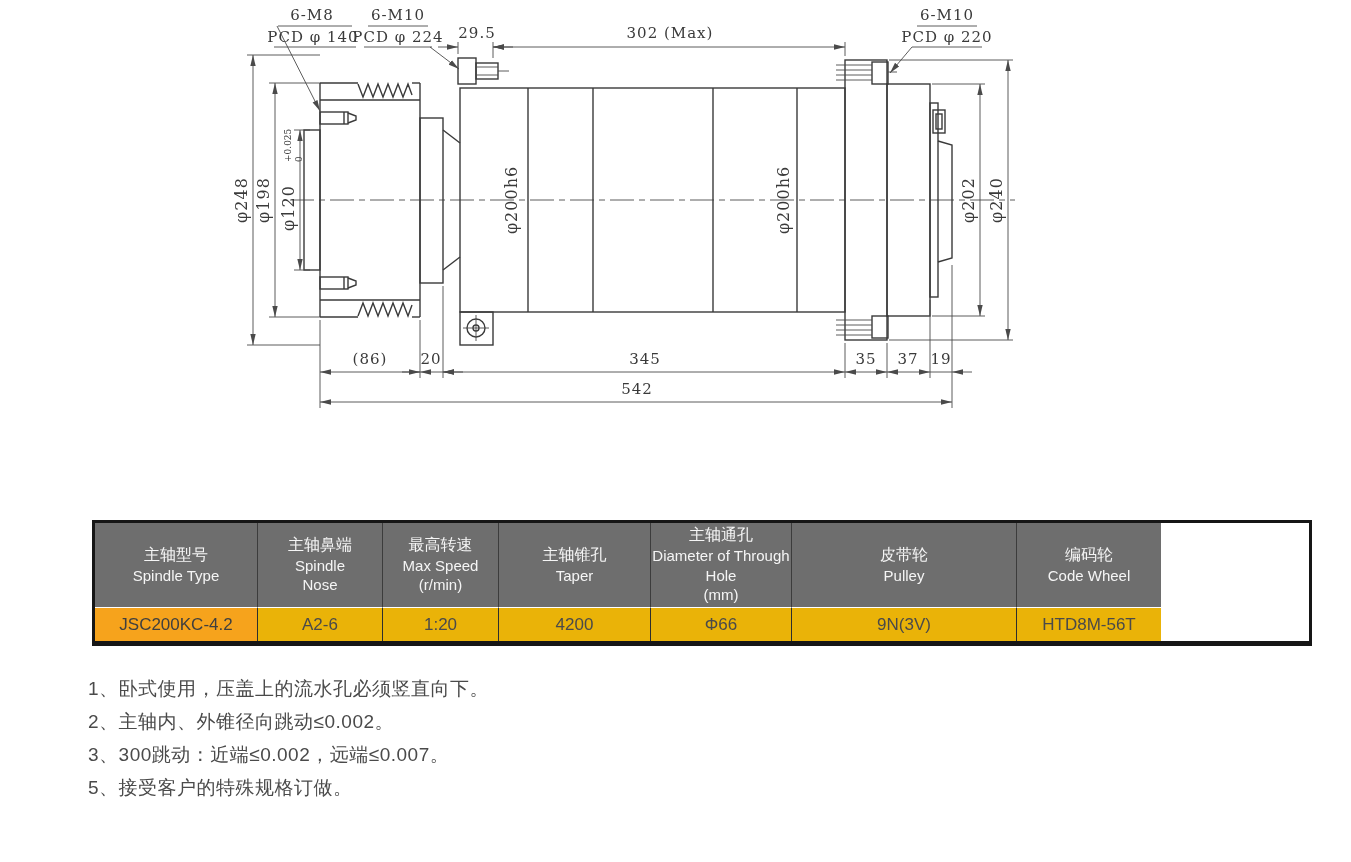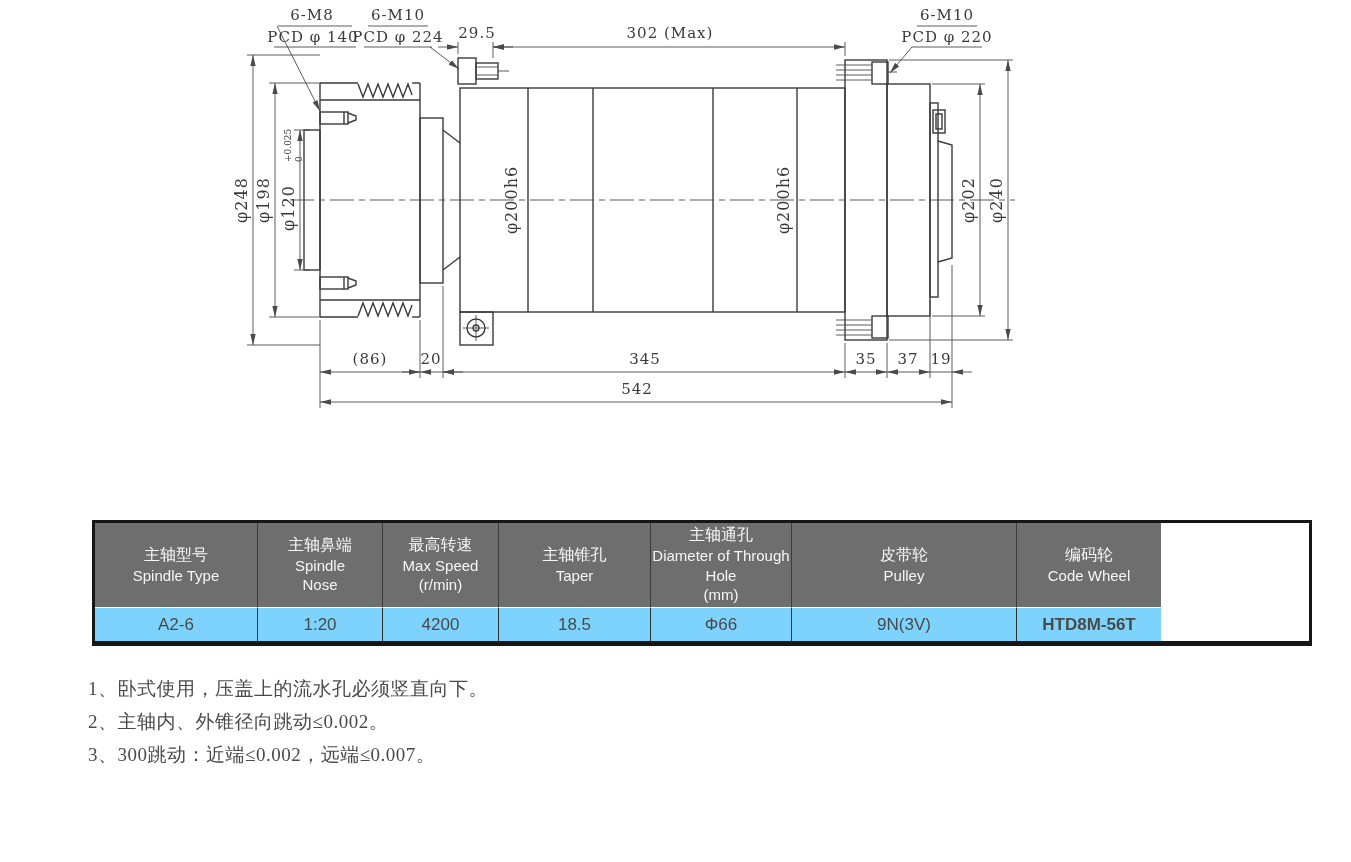--- a/index.html
+++ b/index.html
@@ -22,29 +22,29 @@
   #spec-table{position:absolute;left:92px;top:520px;width:1220px;
     border:3px solid #161616;border-bottom-width:5px;box-sizing:border-box;}
   .tbl-head,.tbl-row{display:grid;
     grid-template-columns:163px 125px 116px 152px 141px 225px 144px 140px;}
   .hcell{background:#6E6E6E;color:#F5F5F5;height:84px;display:flex;
     flex-direction:column;align-items:center;justify-content:center;
     border-right:1px solid #3c3c3c;text-align:center;line-height:1.3;}
   .hcell:last-child{border-right:none;text-align:center;}
   .hcell .zh{font-size:16px;}
   .hcell .en{font-size:15px;white-space:pre-line;}
-  .dcell{background:#7dd3fc;color:#4a4a4a;height:33px;display:flex;
+  .dcell{background:#eab308;color:#4a4a4a;height:33px;display:flex;
     align-items:center;justify-content:center;font-size:17px;
     border-right:1px solid #2e2e2e;border-top:1px solid #ffffff;}
-  .dcell:last-child{border-right:none;font-weight:bold;}
+  .dcell:last-child{border-right:none;}
   .dcell.model{background:#F6A31C;color:#3f3f3f;}
 
   
   #notes{position:absolute;left:88px;top:676px;color:#4a4a4a;font-size:19px;}
-  #notes .note{height:20px;margin-bottom:13px;letter-spacing:0.5px;font-family:Liberation Serif, serif;}
+  #notes .note{height:20px;margin-bottom:13px;letter-spacing:0.5px;}
 </style>
 </head>
 <body>
 
 <div id="stage">
 
   <svg id="drawing" width="1351" height="470" viewBox="0 0 1351 470">
     <defs>
       <marker id="arr" markerUnits="userSpaceOnUse" markerWidth="11" markerHeight="7" viewBox="0 0 11 7" refX="11" refY="3.5" orient="auto-start-reverse">
         <path d="M11,3.5 L0,0.8 L0,6.2 Z" fill="#4a4a4a"></path>
@@ -270,29 +270,30 @@
       <div class="hcell">
         <span class="zh">皮带轮</span>
         <span class="en">Pulley</span>
       </div>
       <div class="hcell">
         <span class="zh">编码轮</span>
         <span class="en">Code Wheel</span>
       </div>
     </div>
     <div class="tbl-row">
+      <div class="dcell model">JSC200KC-4.2</div>
       <div class="dcell">A2-6</div>
       <div class="dcell">1:20</div>
       <div class="dcell">4200</div>
-      <div class="dcell">18.5</div>
       <div class="dcell">Φ66</div>
       <div class="dcell">9N(3V)</div>
       <div class="dcell">HTD8M-56T</div>
     </div>
   </div>
 
   <div id="notes">
     <div class="note">1、卧式使用，压盖上的流水孔必须竖直向下。</div>
     <div class="note">2、主轴内、外锥径向跳动≤0.002。</div>
     <div class="note">3、300跳动：近端≤0.002，远端≤0.007。</div>
+    <div class="note">5、接受客户的特殊规格订做。</div>
   </div>
 
 </div>
 
 </body></html>

